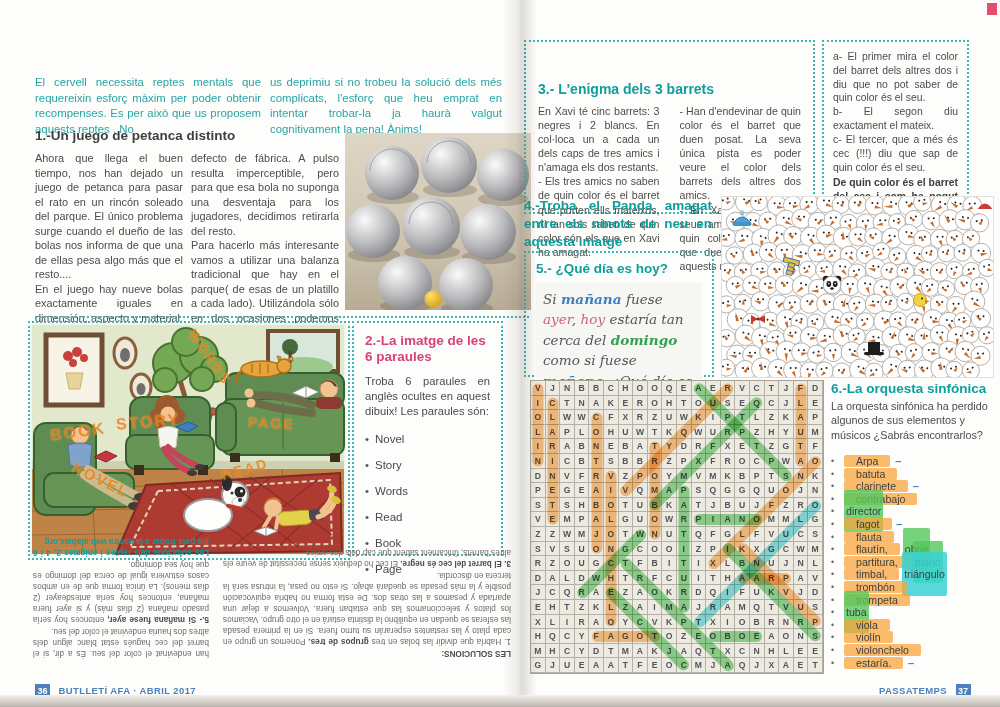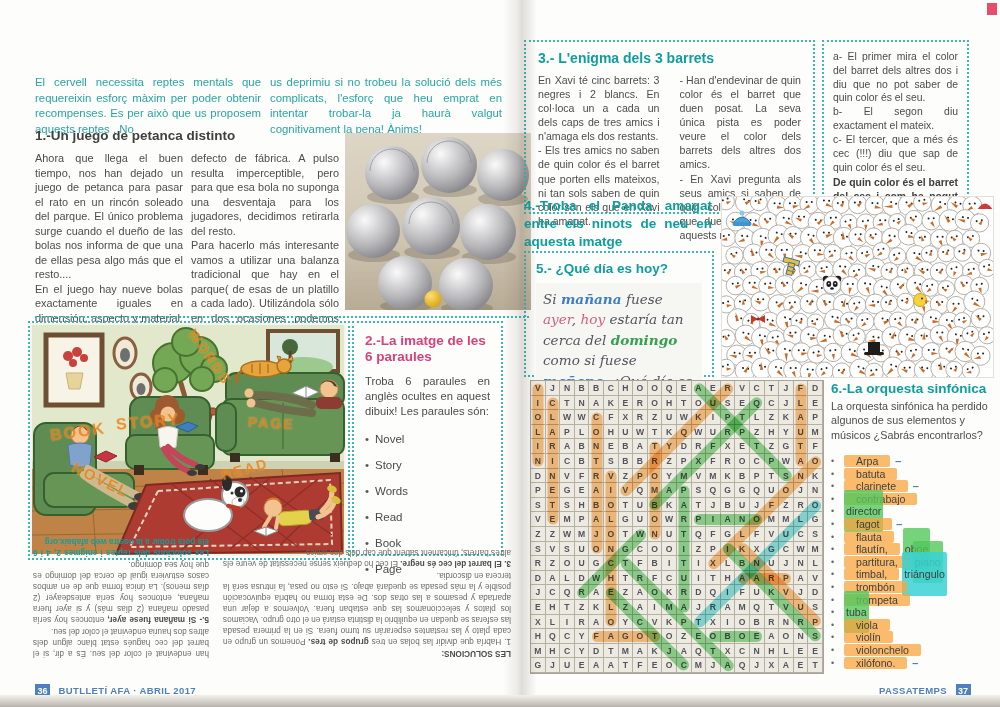--- a/index.html
+++ b/index.html
@@ -314,21 +314,21 @@
         <p><span class="bold c-teal">Les solucions dels reptes i enigmes 2, 4 i 6 els pots trobar a la nostra web afabaix.org</span></p>
       </div>
   </div>
 
   <div class="abs" style="left:35px;top:681px;">
     <span class="pgbox">36</span>
     <span class="pglabel" style="margin-left:4px;">BUTLLETÍ AFA · ABRIL 2017</span>
   </div>
 
   <section class="abs dotted" style="left:524px;top:40px;width:291px;height:174px;padding:8px 12px;box-sizing:border-box;">
-    <h3 class="sec-h teal-h" style="font-size:14px;">3.- L'enigma dels 3 barrets</h3>
+    <h3 class="sec-h teal-h" style="font-size:14px;margin-top:31px;">3.- L'enigma dels 3 barrets</h3>
     <div style="display:flex;gap:20px;margin-top:7px;">
       <div class="body-col" style="width:128px;font-size:10.6px;">En Xavi té cinc barrets: 3 negres i 2 blancs. En col·loca un a cada un dels caps de tres amics i n'amaga els dos restants.
 - Els tres amics no saben de quin color és el barret que porten ells mateixos, ni tan sols saben de quin color són els que en Xavi ha amagat.</div>
       <div class="body-col" style="width:128px;font-size:10.6px;">- Han d'endevinar de quin color és el barret que duen posat. La seva única pista es poder veure el color dels barrets dels altres dos amics.
 - En Xavi pregunta als seus amics si saben de quin color és el barret que duen posat, i obté aquests resultats:</div>
     </div>
   </section>
 
   <aside class="abs dotted" style="left:822px;top:40px;width:147px;height:178px;padding:8px 9px;box-sizing:border-box;">
     <p class="body-col" style="font-size:10.4px;">a- El primer mira el color del barret dels altres dos i diu que no pot saber de quin color és el seu.
@@ -1897,21 +1897,21 @@
         <li><span class="hl-orange">flauta</span></li>
         <li><span class="hl-orange">flautín,</span><span> </span><span class="hl-green">oboe</span></li>
         <li><span class="hl-orange">partitura,</span><span> </span><span class="hl-green">piano</span></li>
         <li><span class="hl-orange">timbal,</span><span> </span><span class="hl-cyan">triángulo</span></li>
         <li><span class="hl-orange">trombón</span></li>
         <li><span class="hl-orange">trompeta</span></li>
         <li><span class="hl-green">tuba</span></li>
         <li><span class="hl-orange">viola</span></li>
         <li><span class="hl-orange">violín</span></li>
         <li><span class="hl-orange">violonchelo</span></li>
-        <li><span class="hl-orange">xilófono.</span><span class="chk">‒</span></li>
+        <li><span class="hl-orange">estaría.</span><span class="chk">‒</span></li>
       </ul>
   </section>
 
   <div class="abs" style="left:879px;top:681px;">
     <span class="pglabel">PASSATEMPS</span>
     <span class="pgbox" style="margin-left:4px;">37</span>
   </div>
 
   <div class="abs" style="left:987px;top:3px;width:10px;height:12px;background:#e64e6b;"></div>
 

